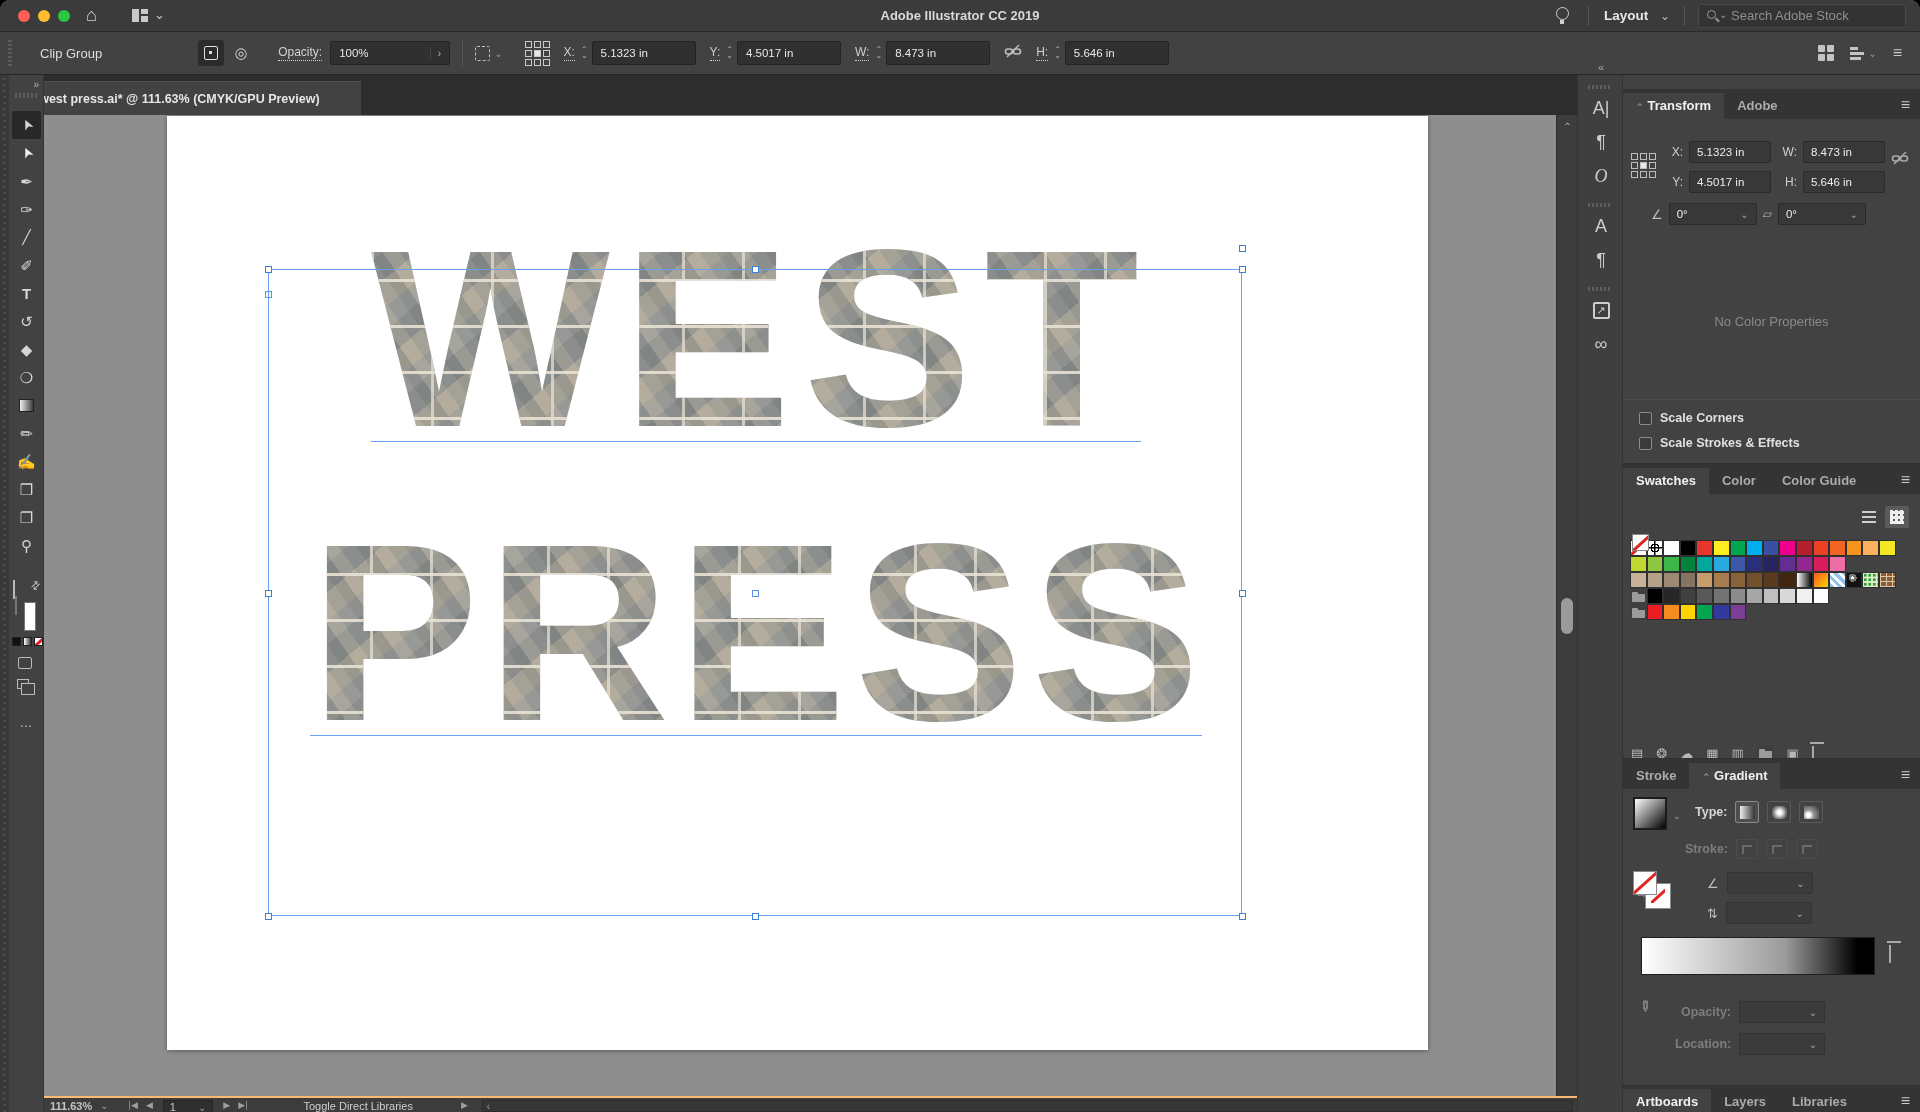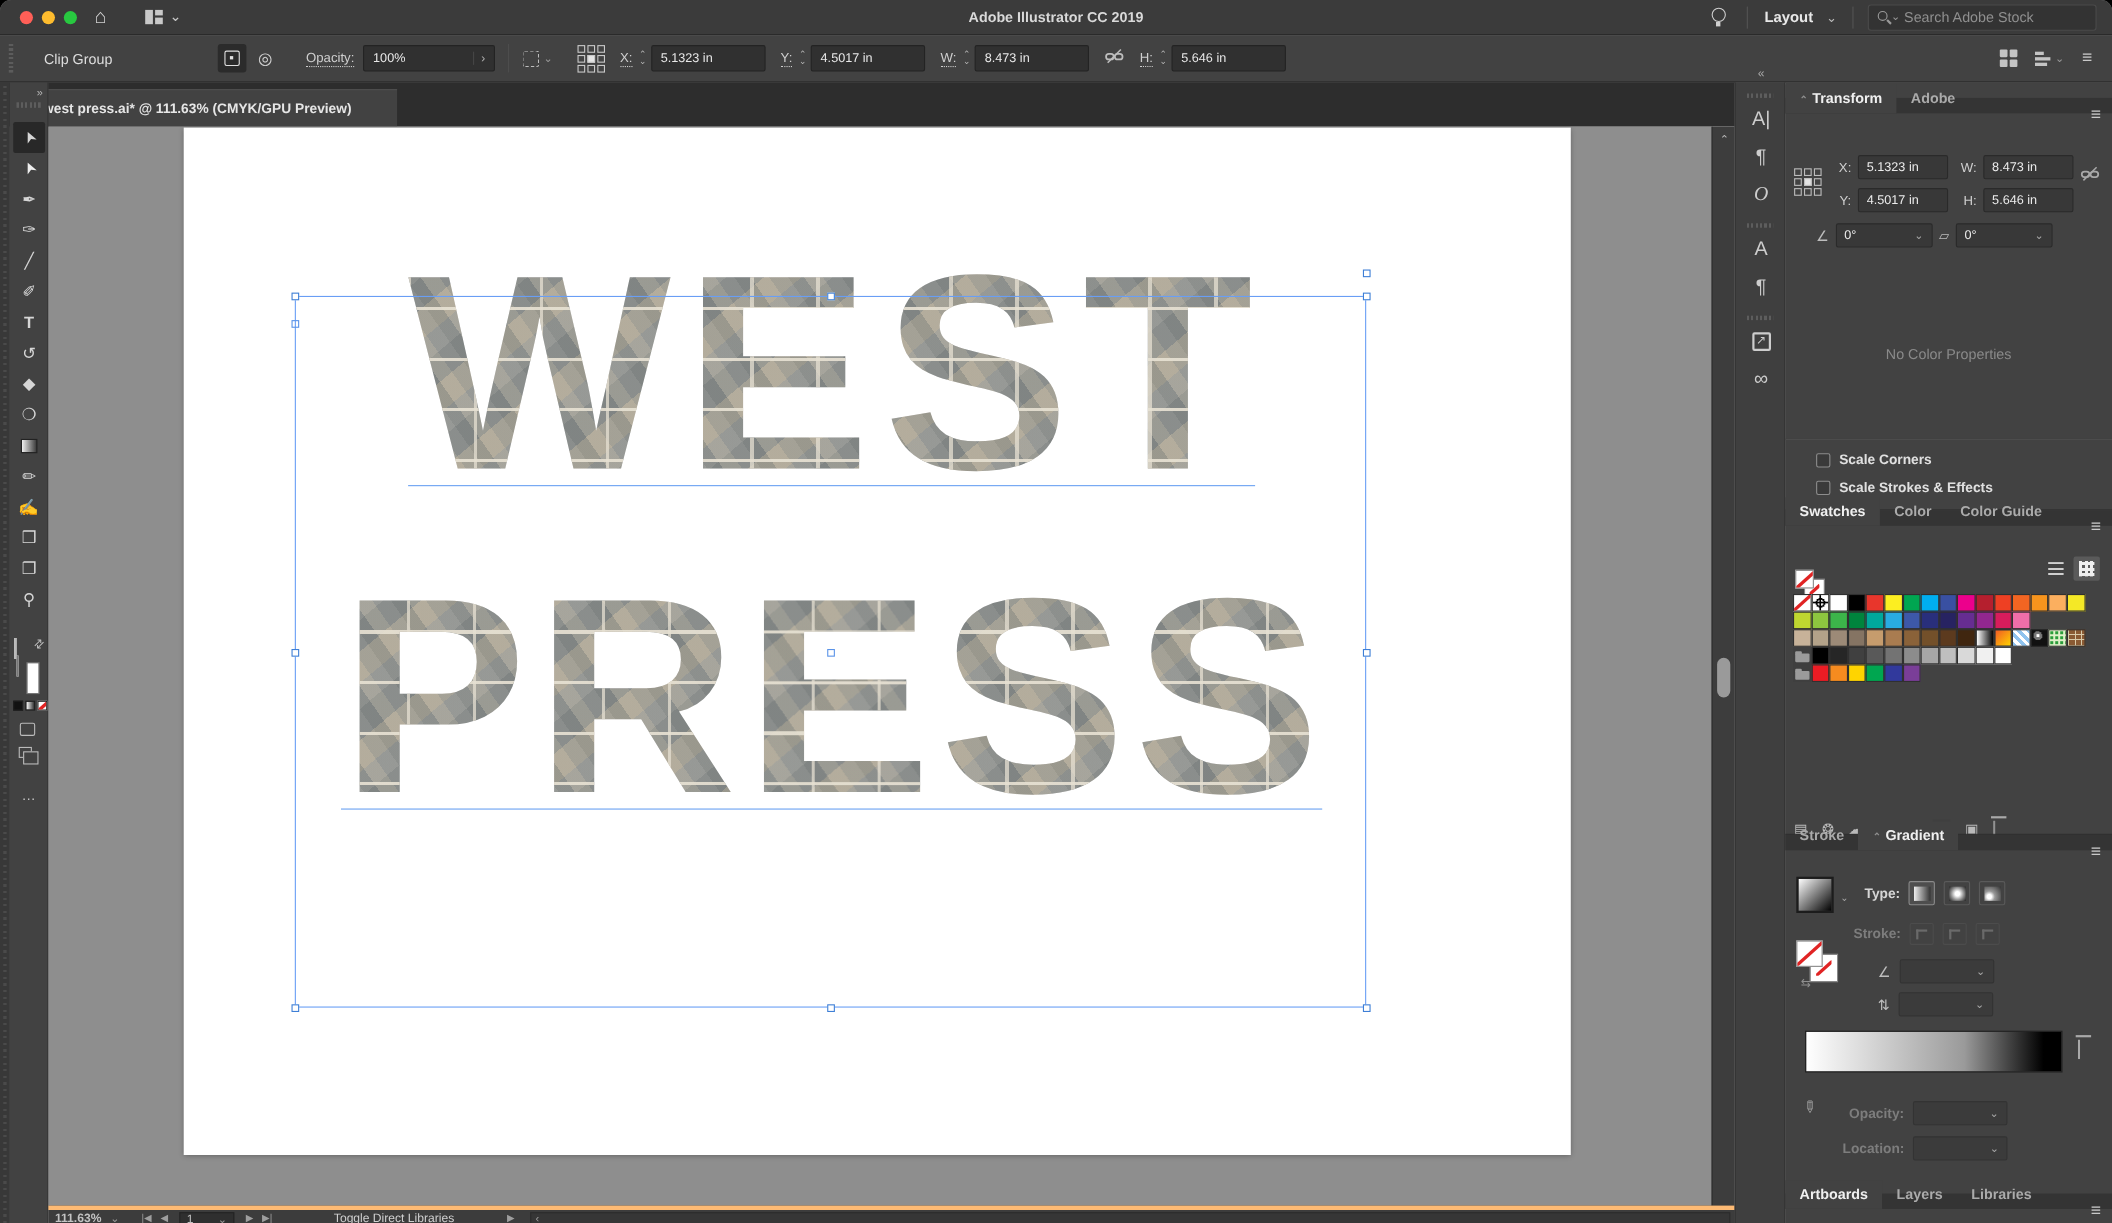--- a/index.html
+++ b/index.html
@@ -109,61 +109,61 @@
   #bl1{left:327px;top:326px;width:770px}
   #bl2{left:266px;top:620px;width:892px}
   #bbox{position:absolute;left:224px;top:154px;width:974px;height:647px;border:1px solid #699ef5;z-index:3}
   .hdl{position:absolute;width:7px;height:7px;background:#fff;border:1px solid #3e7fd6;z-index:4}
   .hdl.hollow{background:transparent;border-color:#5a93e8}
   #vscroll{position:absolute;right:0;top:0;width:21px;height:997px;background:#3d3d3d;border-left:1px solid #2e2e2e}
   #vscroll .up{position:absolute;left:0;top:6px;width:21px;text-align:center;color:#b9b9b9;font-size:10px}
   #vscroll .thumb{position:absolute;left:4px;top:483px;width:12px;height:36px;background:#9a9a9a;border-radius:6px}
 
   
-  #statusbar{position:absolute;left:44px;top:1096px;width:1533px;height:16px;background:#3c3c3c;border-top:4px solid #fdba74;display:flex;align-items:flex-start;color:#c3c3c3;font-size:11px}
+  #statusbar{position:absolute;left:44px;top:1096px;width:1533px;height:16px;background:#3c3c3c;border-top:2px solid #fdba74;display:flex;align-items:flex-start;color:#c3c3c3;font-size:11px}
   #statusbar>*{margin-top:2px}
   .sb-chev{color:#9a9a9a;font-size:10px}
   .sb-nav{color:#9e9e9e;font-size:9px}
   #sb-zoom{margin-left:6px;font-weight:bold}
   .sb-box{background:#2f2f2f;border:1px solid #242424;height:14px;display:flex;align-items:center;padding:0 6px;gap:22px}
   #sb-hint{margin-left:56px;color:#cfcfcf}
   #sb-play{margin-left:48px;color:#9e9e9e;font-size:9px}
   #hscroll{flex:1;margin:2px 4px 0 14px;height:12px;background:#363636;border:1px solid #2c2c2c;display:flex;align-items:center}
   #hscroll .lt{color:#9e9e9e;font-size:10px;margin-left:4px}
 
   
   #iconstrip{position:absolute;left:1577px;top:75px;width:46px;height:1037px;background:#3f3f3f;border-left:1px solid #333;border-right:1px solid #333}
   #is-collapse{position:absolute;left:0;top:-14px;width:46px;text-align:center;color:#aaa;font-size:11px}
   .is-grip{width:24px;height:4px;margin:10px auto 2px;background:repeating-linear-gradient(90deg,#5d5d5d 0 2px,transparent 2px 4px)}
   .is-item{width:46px;height:34px;display:flex;align-items:center;justify-content:center;color:#cdcdcd;font-size:18px}
   .is-item .boxed{width:17px;height:17px;border:2px solid #cdcdcd;border-radius:2px;position:relative;font-size:11px;line-height:13px;text-align:center}
   .is-item .serif{font-family:"Liberation Serif",serif;font-style:italic}
 
   
   #panels{position:absolute;left:1623px;top:75px;width:297px;height:1037px;background:#424242}
-  .ptabs{position:relative;height:14px;background:#343434;display:flex;align-items:flex-end}
+  .ptabs{position:relative;height:30px;background:#343434;display:flex;align-items:flex-end}
   .ptab{height:26px;line-height:26px;padding:0 13px;font-size:13px;color:#ababab;font-weight:bold}
   .ptab.on{background:#424242;color:#f0f0f0}
   .ptab .mini{color:#8f8f8f;font-size:9px;margin-right:4px}
   .ptabs .burger{position:absolute;right:10px;top:7px}
   .pn-vbox{background:#383838;border:1px solid #2a2a2a;border-radius:2px;height:22px;display:flex;align-items:center;padding:0 7px;color:#ececec;font-size:11.5px}
   .pn-vbox .cend{margin-left:auto;color:#a8a8a8;font-size:10px}
   .pn-vbox.dis{color:#6f6f6f;background:#3b3b3b;border-color:#333}
   .chk{width:13px;height:13px;border:1px solid #8d8d8d;border-radius:2px;background:#3a3a3a}
   .chklbl{color:#e0e0e0;font-size:12.5px;font-weight:bold;margin-left:8px}
   .pdiv{height:1px;background:#373737;border-bottom:1px solid #4c4c4c}
 
   
   #tr-grid{position:absolute;left:8px;top:64px}
   #tr-grid .refgrid i{border-color:#bdbdbd}
   .tr-row{position:absolute;display:flex;align-items:center;gap:6px}
   .tr-lbl{color:#cfcfcf;font-size:12px;width:20px;text-align:right}
   .tr-box{width:82px}
   #no-shape{position:absolute;left:0;top:225px;width:100%;text-align:center;color:#8a8a8a;font-size:13px}
-  .chkrow{position:absolute;left:28px;display:flex;align-items:center}
+  .chkrow{position:absolute;left:16px;display:flex;align-items:center}
 
   
   .swfs{position:relative;width:26px;height:26px}
   .swfs .f,.swfs .s{position:absolute;width:17px;height:17px;background:#fff;overflow:hidden}
   .swfs .f{left:0;top:0;z-index:2;border:1px solid #888}
   .swfs .s{left:9px;top:9px;border:4px solid #fff;outline:1px solid #888}
   .swfs .f::after,.swfs .s::after{content:"";position:absolute;left:-30%;top:44%;width:160%;height:2.5px;background:#e02424;transform:rotate(-42deg)}
   .viewbtn{width:24px;height:22px;display:flex;align-items:center;justify-content:center;border-radius:2px}
   .viewbtn.on{background:#5a5a5a}
   .ic-list{width:14px;height:12px;background:repeating-linear-gradient(0deg,#cfcfcf 0 2px,transparent 2px 5px)}

